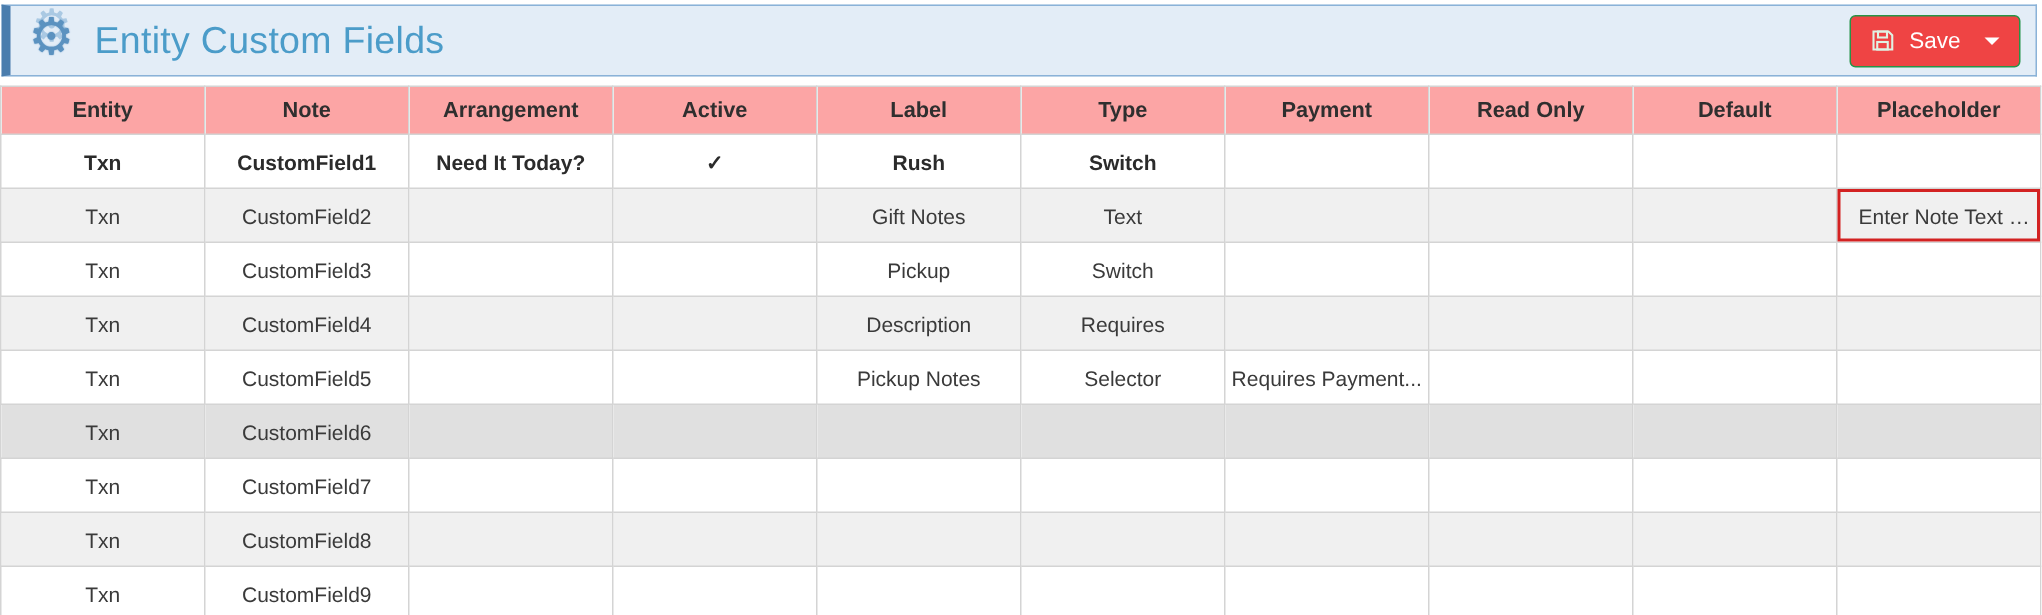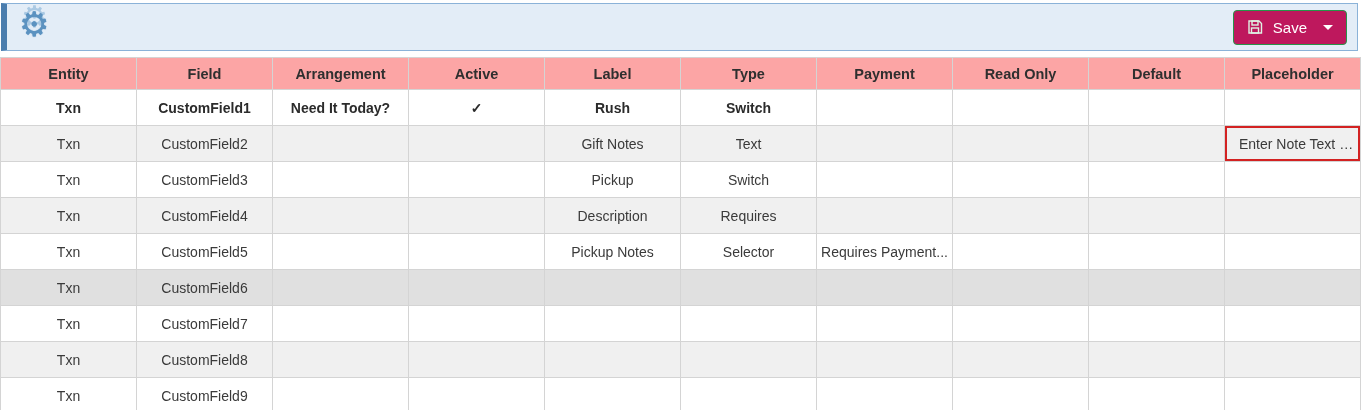--- a/index.html
+++ b/index.html
@@ -31,21 +31,21 @@
     text-shadow: 0 0 1px #5b92c0;
   }
   .page-title {
     color: #4b9cc9;
     font-size: 25px;
     letter-spacing: 0.2px;
     white-space: nowrap;
   }
   .header-spacer { flex: 1; }
   .save-button {
-    background: #be185d;
+    background: #ef4444;
     border: 1px solid #279448;
     border-radius: 4px;
     color: #ffffff;
     height: 35px;
     padding: 0 13px;
     display: flex;
     align-items: center;
     gap: 10px;
     font-size: 15px;
     cursor: pointer;
@@ -98,39 +98,40 @@
   }
 </style>
 </head>
 <body>
 
 <div class="header-bar">
   <span class="gear-wrap">
     <span class="gear-back">⚙</span>
     <span class="gear-front">⚙</span>
   </span>
+  <span class="page-title">Entity Custom Fields</span>
   <span class="header-spacer"></span>
   <button class="save-button">
     <span class="save-icon">
       <svg width="16" height="16" viewBox="0 0 16 16" fill="none" stroke="#dff3e4" stroke-width="1.4">
         <path d="M2 2 h10 l2.5 2.5 V14 H2 Z"></path>
         <rect x="4.5" y="9" width="7" height="5"></rect>
         <rect x="5" y="2" width="6" height="4"></rect>
       </svg>
     </span>
     <span>Save</span>
     <span class="save-caret"></span>
   </button>
 </div>
 
 <table class="grid">
   <thead>
     <tr>
       <th>Entity</th>
-      <th>Field</th>
+      <th>Note</th>
       <th>Arrangement</th>
       <th>Active</th>
       <th>Label</th>
       <th>Type</th>
       <th>Payment</th>
       <th>Read Only</th>
       <th>Default</th>
       <th>Placeholder</th>
     </tr>
   </thead>

